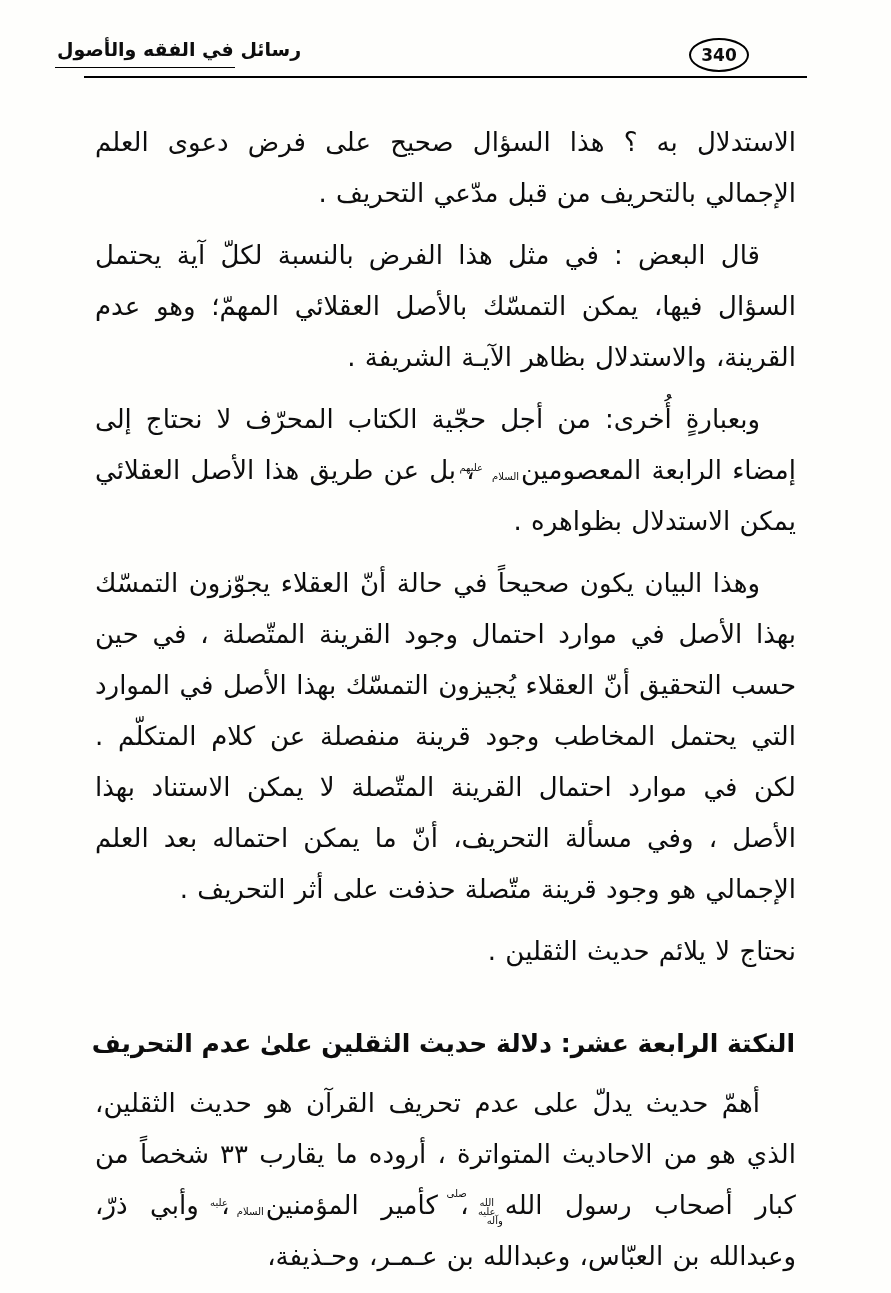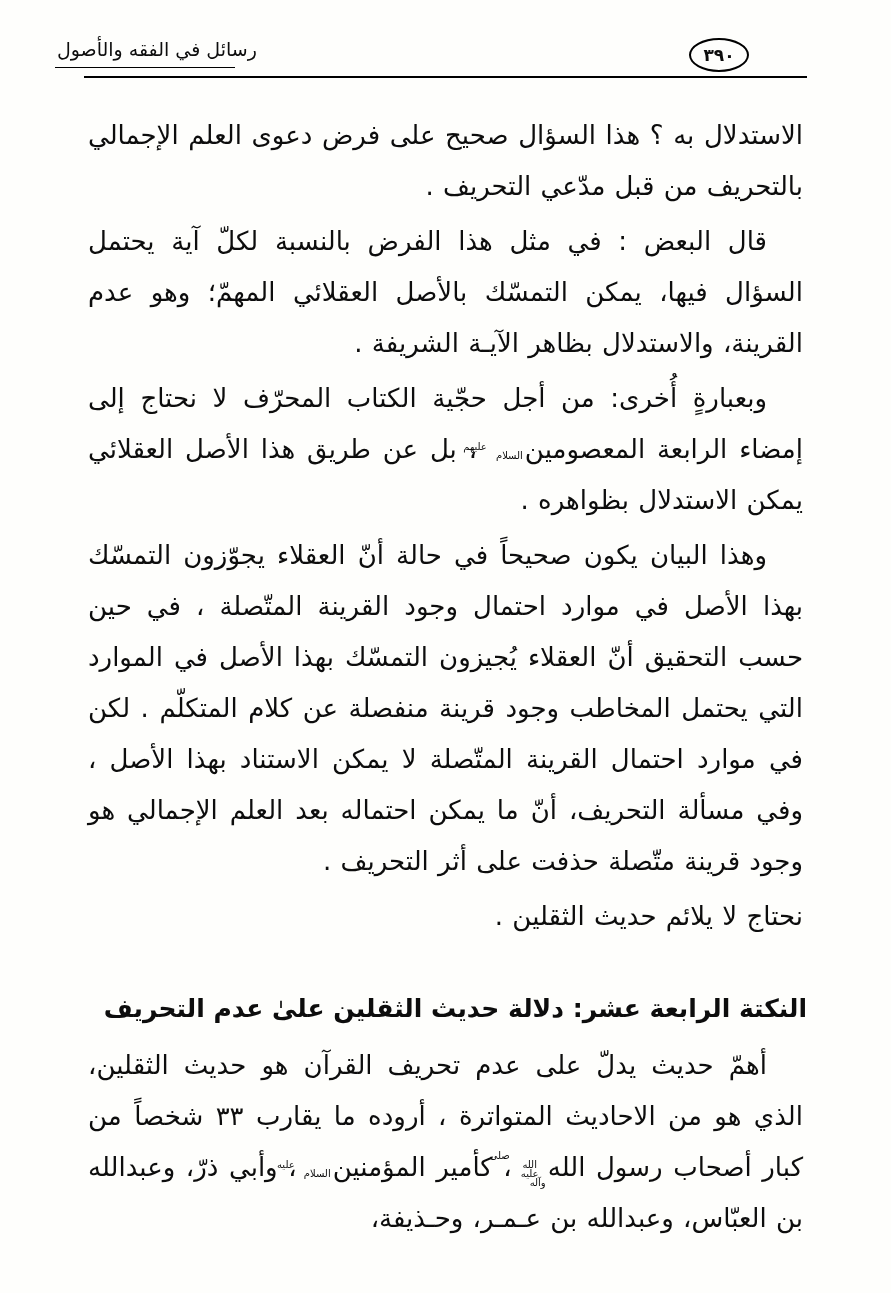--- a/index.html
+++ b/index.html
@@ -22,21 +22,21 @@
   .page-header {
     position: absolute;
     top: 0; left: 0; right: 0;
     height: 95px;
   }
   .book-title {
     position: absolute;
     top: 38px;
     left: 57px;
     font-size: 19px;
-    font-weight: normal;
+    font-weight: bold;
     letter-spacing: 0.5px;
     white-space: nowrap;
   }
   .title-rule {
     position: absolute;
     top: 67px;
     left: 55px;
     width: 180px;
     border-top: 1px solid #000;
   }
@@ -63,59 +63,59 @@
     font-weight: bold;
   }
   
   .body-text {
     position: absolute;
     top: 106px;
     right: 84px;
     left: 84px;
   }
   .para {
-    margin: 4px;
+    margin: 11px;
     font-size: 26px;
     line-height: 51px;
     text-align: justify;
     text-align-last: right;
     word-spacing: 1px;
   }
   .para.indent {
     text-indent: 36px;
   }
   .honorific {
     display: inline-block;
     width: 32px;
     font-size: 10px;
     line-height: 9px;
     text-align: center;
     vertical-align: middle;
     margin: 0 2px;
     white-space: normal;
   }
   .section-heading {
-    margin: 44px 0 8px 0;
+    margin: 44px 12px 8px 0;
     font-size: 25px;
     font-weight: bold;
     line-height: 46px;
     text-align: right;
   }
 </style>
 </head>
 <body>
 
 <div class="page">
 
   <header class="page-header">
     <div class="book-title">رسائل في الفقه والأصول</div>
     <div class="title-rule"></div>
     <div class="header-rule"></div>
     <div class="page-number-badge">
-      <span>٣٩٠</span>
+      <span>340</span>
     </div>
   </header>
 
   <main class="body-text">
 
     <p class="para">الاستدلال به ؟ هذا السؤال صحيح على فرض دعوى العلم الإجمالي بالتحريف من قبل مدّعي التحريف .</p>
 
     <p class="para indent">قال البعض : في مثل هذا الفرض بالنسبة لكلّ آية يحتمل السؤال فيها، يمكن التمسّك بالأصل العقلائي المهمّ؛ وهو عدم القرينة، والاستدلال بظاهر الآيـة الشريفة .</p>
 
     <p class="para indent"><span>وبعبارةٍ أُخرى: من أجل حجّية الكتاب المحرّف لا نحتاج إلى إمضاء الرابعة المعصومين</span><span class="honorific">عليهم السلام</span><span> ، بل عن طريق هذا الأصل العقلائي يمكن الاستدلال بظواهره .</span></p>

